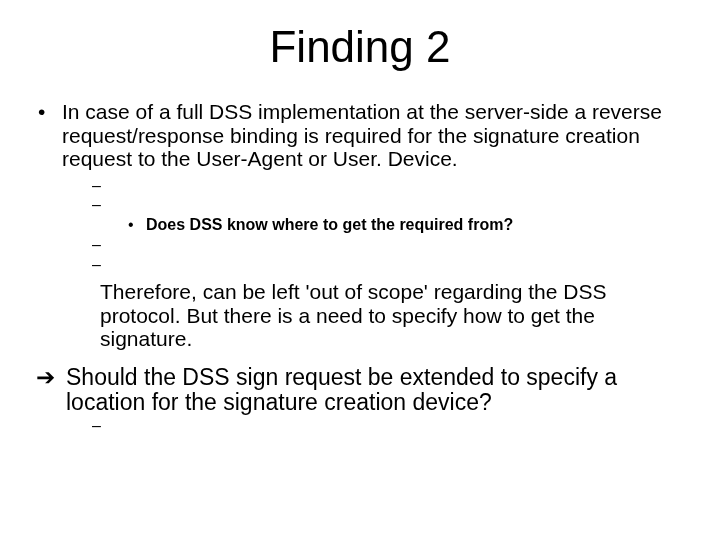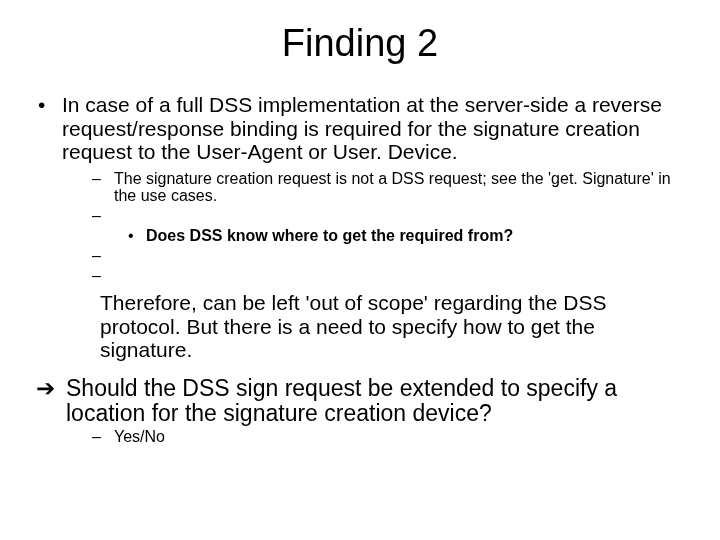--- a/index.html
+++ b/index.html
@@ -1,18 +1,18 @@
 <!DOCTYPE html>
 <html><head>
 <meta charset="utf-8">
 <style>
   * { margin: 0; padding: 0; box-sizing: border-box; }
   html, body { width: 720px; height: 540px; background: #fff; font-family: Arial, Helvetica, sans-serif; color: #000; }
   .slide { width: 720px; height: 540px; padding: 18px 36px 20px 36px; }
-  .title { text-align: center; font-size: 38px; font-weight: 400; margin-top: 4px; margin-bottom: 28px; }
+  .title { text-align: center; font-size: 44px; font-weight: 400; margin-top: 4px; margin-bottom: 28px; }
   .bullet-l1 { display: flex; font-size: 21px; line-height: 1.12; margin-bottom: 6px; }
   .bullet-l1 .mark { width: 26px; flex-shrink: 0; padding-left: 2px; }
   .bullet-l1 .text { flex: 1; }
   .bullet-l2 { display: flex; font-size: 16px; line-height: 1.12; margin-top: 2px; }
   .bullet-l2 .mark { width: 22px; flex-shrink: 0; margin-left: 56px; text-align: left; }
   .bullet-l2 .text { flex: 1; padding-right: 8px; }
   .bullet-l3 { display: flex; font-size: 16px; line-height: 1.12; margin-top: 2px; }
   .bullet-l3 .mark { width: 18px; flex-shrink: 0; margin-left: 92px; }
   .bullet-l3 .text { flex: 1; font-weight: bold; }
   .therefore { font-size: 21px; line-height: 1.12; margin-left: 36px; margin-top: 6px; margin-bottom: 14px; text-indent: -0px; padding-left: 28px; }
@@ -27,21 +27,20 @@
 <div class="slide">
   <h1 class="title">Finding 2</h1>
 
   <div class="bullet-l1">
     <div class="mark">•</div>
     <div class="text">In case of a full DSS implementation at the server-side a reverse request/response binding is required for the signature creation request to the User-Agent or User. Device.</div>
   </div>
 
   <div class="bullet-l2">
     <div class="mark">–</div>
-    <div class="text">The signature creation request is not a DSS request; see the 'get. Signature' in the use cases.</div>
   </div>
   <div class="bullet-l2">
     <div class="mark">–</div>
   </div>
   <div class="bullet-l3">
     <div class="mark">•</div>
     <div class="text">Does DSS know where to get the required from?</div>
   </div>
   <div class="bullet-l2">
     <div class="mark">–</div>
@@ -54,15 +53,14 @@
     <span class="therefore-first">Therefore, can be left 'out of scope' regarding the DSS protocol. But there is a need to specify how to get the signature.</span>
   </div>
 
   <div class="arrow-line">
     <div class="mark">➔</div>
     <div class="text">Should the DSS sign request be extended to specify a location for the signature creation device?</div>
   </div>
 
   <div class="bullet-l2" style="margin-top:2px;">
     <div class="mark">–</div>
-    <div class="text">Yes/No</div>
   </div>
 </div>
 
 </body></html>

